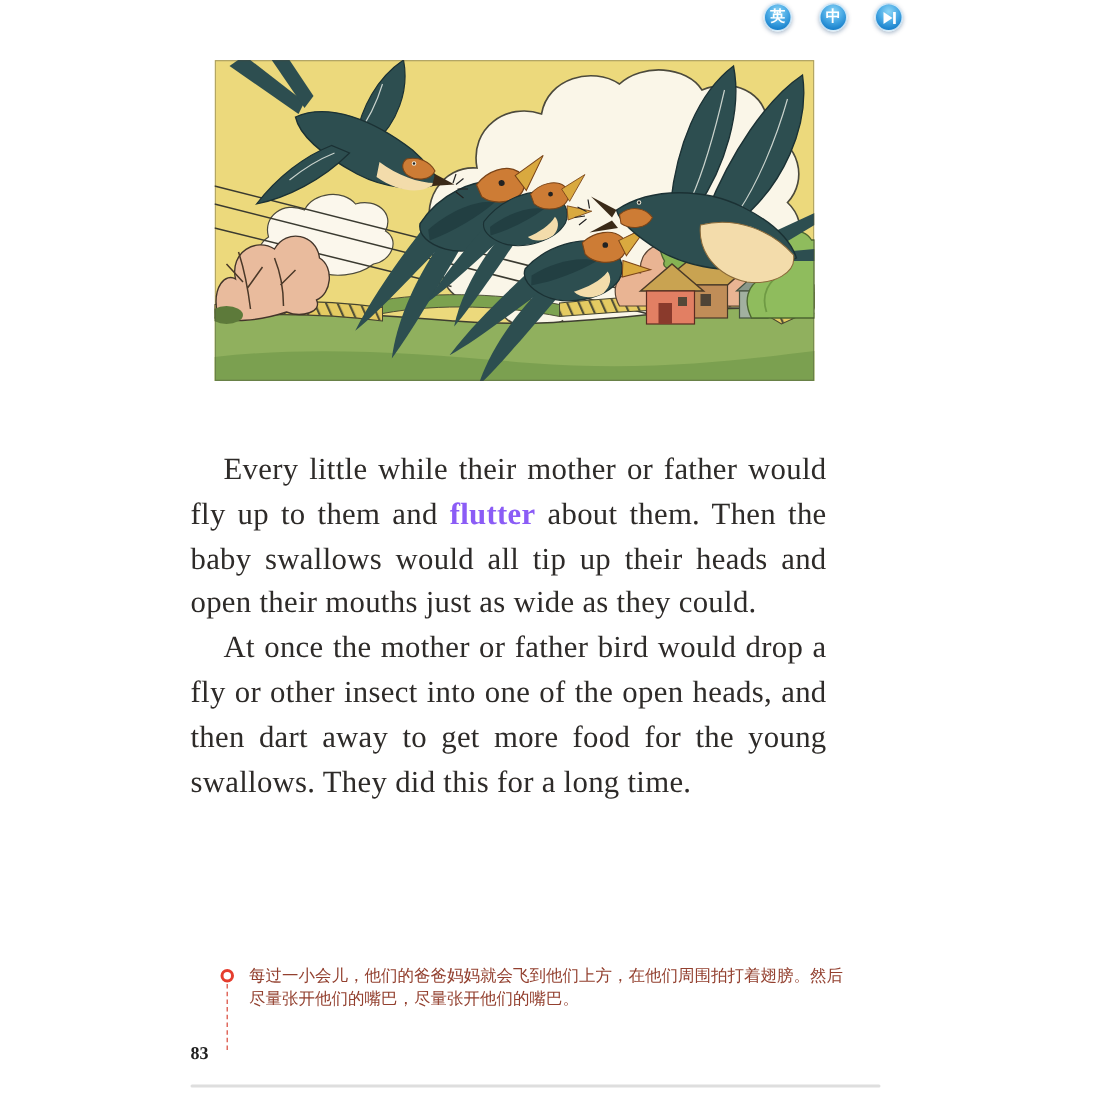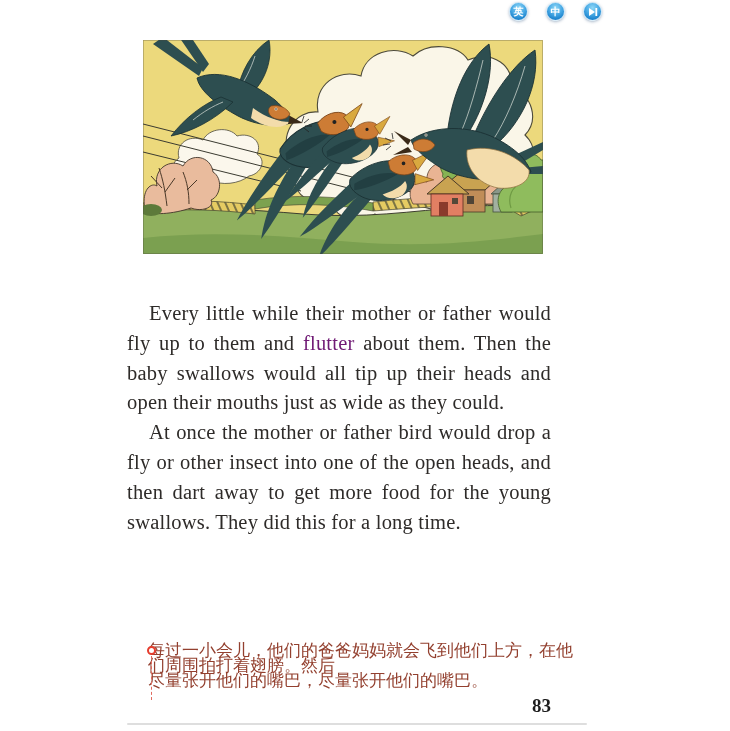--- a/index.html
+++ b/index.html
@@ -22,37 +22,37 @@
   
   .illustration{position:absolute;left:143px;top:40px;width:400px;height:214px;}
   .illustration svg{display:block;}
   
   .story{
     position:absolute;left:127px;top:299px;width:424px;
     font-size:20.5px;line-height:29.8px;color:#2e2b29;
     text-align:justify;letter-spacing:0.2px;
   }
   .story p{margin:0;text-indent:22px;}
-  .hl{color:#701a75;}
+  .hl{color:#8b5cf6;font-weight:bold;}
   
   .footnote{position:absolute;left:147px;top:644px;width:436px;
     font-family:"Liberation Sans", sans-serif;}
   .fn-marker{
     position:absolute;left:0;top:2px;width:5px;height:5px;border-radius:50%;
     background:#fff;border:2px solid #e53d2e;
   }
   .fn-dash{
     position:absolute;left:4px;top:12px;height:44px;width:0;
     border-left:1px dashed #e06a5e;
   }
-  .fn-text{margin-left:1px;font-size:17px;line-height:14.8px;color:#93402f;}
+  .fn-text{margin-left:19px;font-size:11px;line-height:14.8px;color:#93402f;}
   
   .page-number{
-    position:absolute;left:127px;top:695px;width:424px;text-align:right;
-    font-size:19px;font-weight:bold;color:#1e1e1e;
+    position:absolute;left:127px;top:695px;width:424px;text-align:left;
+    font-size:12px;font-weight:bold;color:#1e1e1e;
   }
   .bottom-edge{
     position:absolute;left:127px;top:723px;width:460px;height:2px;
     background:#dedede;border-radius:2px;
   }
 </style>
 </head>
 <body>
 
 <div class="toolbar">

